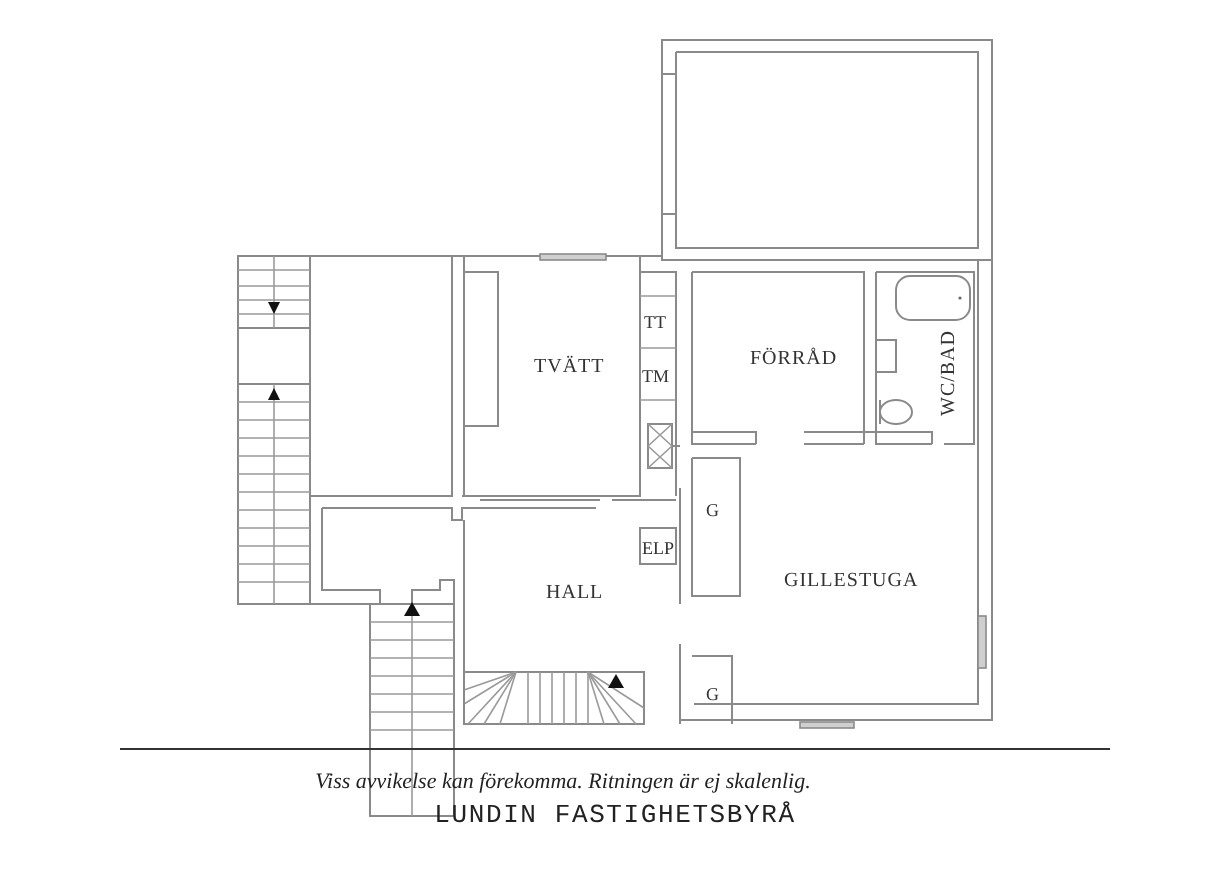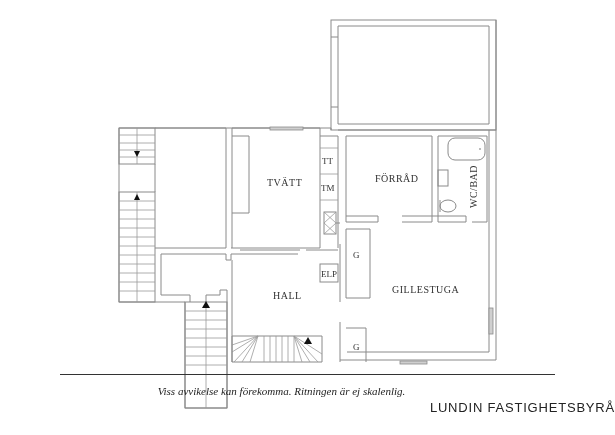--- a/index.html
+++ b/index.html
@@ -6,21 +6,21 @@
   body { width: 615px; height: 435px; position: relative; overflow: hidden; font-family: "DejaVu Serif", serif; }
   #plan { position: absolute; left: 0; top: 0; width: 615px; height: 435px; }
   .w { fill: none; stroke: #8a8a8a; stroke-width: 1; }
   .t { fill: none; stroke: #9a9a9a; stroke-width: 0.8; }
   .lbl { font-family: "Liberation Serif", serif; font-size: 10px; fill: #333; letter-spacing: 0.5px; }
   .lbl-s { font-family: "Liberation Serif", serif; font-size: 9px; fill: #333; }
   .arrow { fill: #111; }
   .win { fill: #cfcfcf; stroke: #8a8a8a; stroke-width: 0.8; }
   .footer-line { position: absolute; left: 60px; width: 495px; top: 374px; height: 0; border-top: 1.5px solid #333; }
   .disclaimer { position: absolute; left: 0; width: 563px; top: 385px; text-align: center; font-family: "Liberation Serif", serif; font-style: italic; font-size: 11px; color: #222; }
-  .company { position: absolute; left: 0; width: 615px; top: 400px; text-align: right; font-family: Liberation Sans, sans-serif; font-size: 13px; letter-spacing: 0.8px; color: #222; }
+  .company { position: absolute; left: 0; width: 615px; top: 400px; text-align: center; font-family: Liberation Mono, monospace; font-size: 13px; letter-spacing: 0.8px; color: #222; }
 </style>
 </head>
 <body>
 
 <svg id="plan" viewBox="0 0 615 435" xmlns="http://www.w3.org/2000/svg">
 
   <g>
     <rect class="w" x="331" y="20" width="165" height="110"></rect>
     <path class="w" d="M338 26 H489 V124 H338 V107 H331 M331 37 H338 V26"></path>
     <path class="w" d="M338 37 V107"></path>

